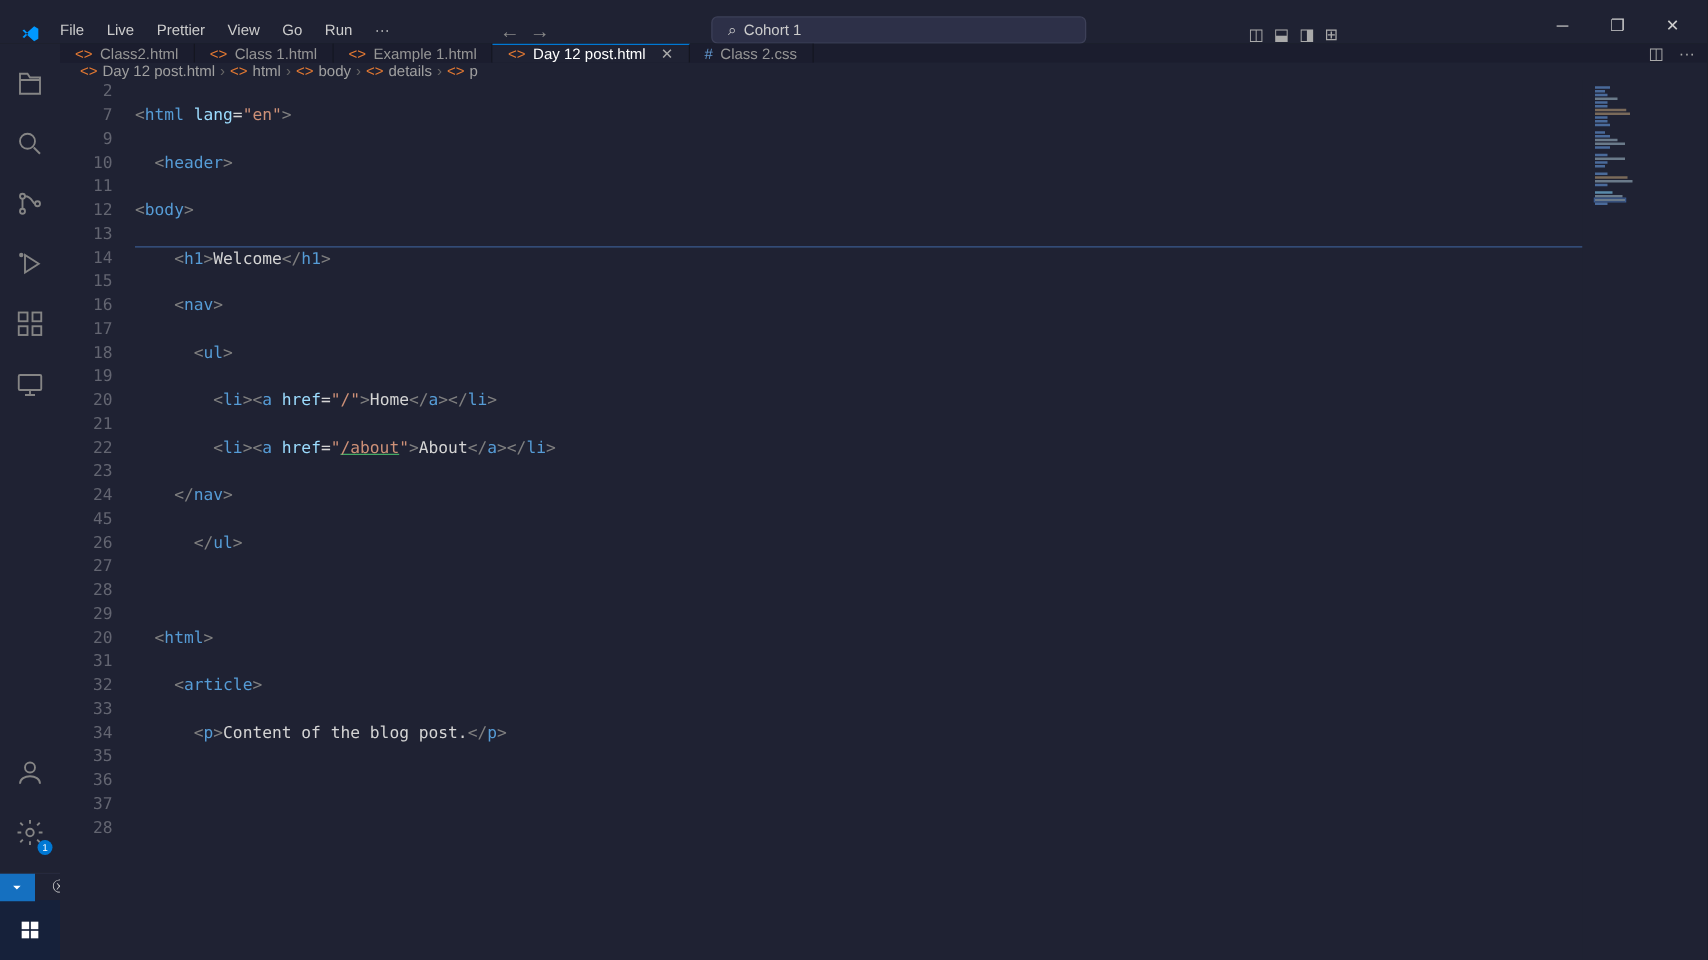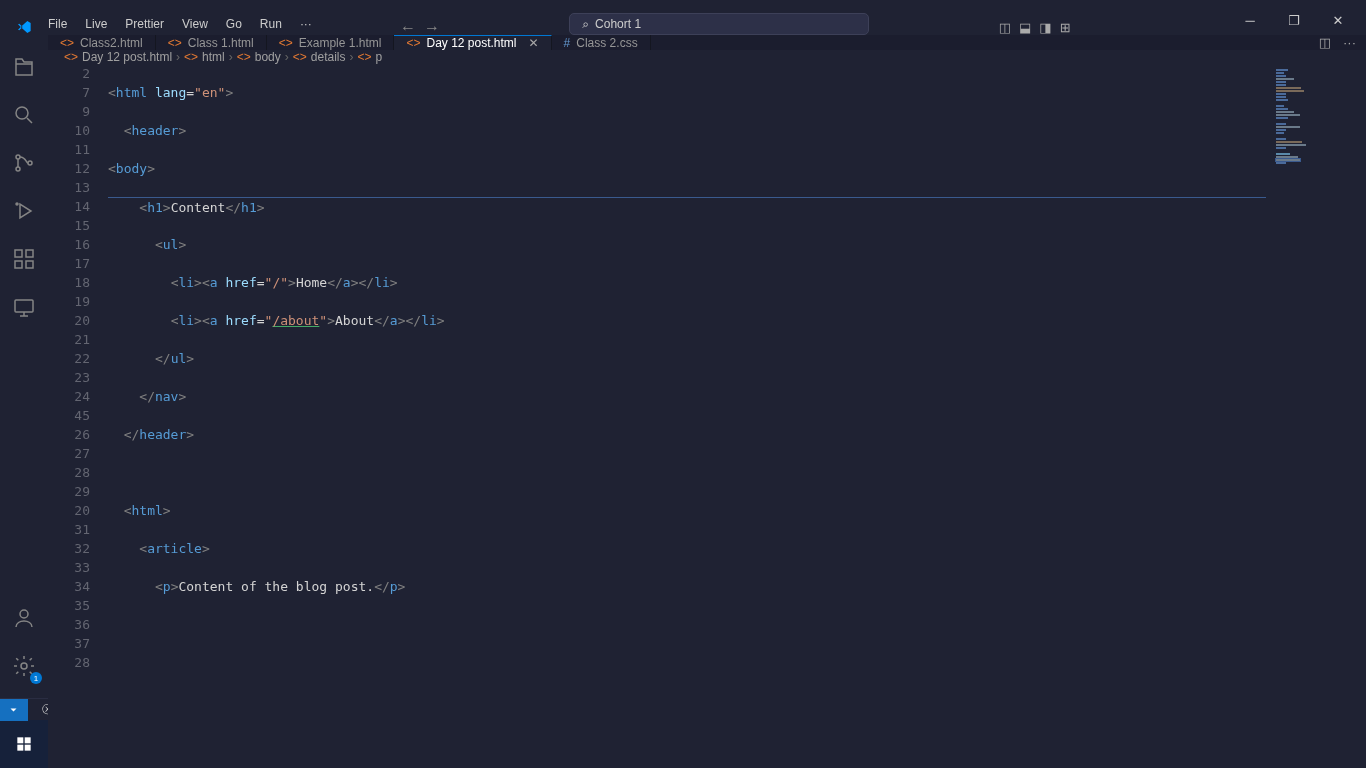--- a/index.html
+++ b/index.html
@@ -316,27 +316,27 @@
           <div>34</div>
           <div>35</div>
           <div>36</div>
           <div>37</div>
           <div>28</div>
       </div>
       <div class="code-area">
 <div class="code-line"><span class="c-brack">&lt;</span><span class="c-tag">html</span> <span class="c-attr">lang</span><span class="c-text">=</span><span class="c-str">"en"</span><span class="c-brack">&gt;</span></div>
 <div class="code-line">  <span class="c-brack">&lt;</span><span class="c-tag">header</span><span class="c-brack">&gt;</span></div>
 <div class="code-line"><span class="c-brack">&lt;</span><span class="c-tag">body</span><span class="c-brack">&gt;</span></div>
-<div class="code-line highlight-top">    <span class="c-brack">&lt;</span><span class="c-tag">h1</span><span class="c-brack">&gt;</span><span class="c-text">Content</span><span class="c-brack">&lt;/</span><span class="c-tag">h1</span><span class="c-brack">&gt;</span></div>
+<div class="code-line highlight-top">    <span class="c-brack">&lt;</span><span class="c-tag">h1</span><span class="c-brack">&gt;</span><span class="c-text">Welcome</span><span class="c-brack">&lt;/</span><span class="c-tag">h1</span><span class="c-brack">&gt;</span></div>
+<div class="code-line">    <span class="c-brack">&lt;</span><span class="c-tag">nav</span><span class="c-brack">&gt;</span></div>
 <div class="code-line">      <span class="c-brack">&lt;</span><span class="c-tag">ul</span><span class="c-brack">&gt;</span></div>
 <div class="code-line">        <span class="c-brack">&lt;</span><span class="c-tag">li</span><span class="c-brack">&gt;&lt;</span><span class="c-tag">a</span> <span class="c-attr">href</span><span class="c-text">=</span><span class="c-str">"/"</span><span class="c-brack">&gt;</span><span class="c-text">Home</span><span class="c-brack">&lt;/</span><span class="c-tag">a</span><span class="c-brack">&gt;&lt;/</span><span class="c-tag">li</span><span class="c-brack">&gt;</span></div>
 <div class="code-line">        <span class="c-brack">&lt;</span><span class="c-tag">li</span><span class="c-brack">&gt;&lt;</span><span class="c-tag">a</span> <span class="c-attr">href</span><span class="c-text">=</span><span class="c-str">"</span><span class="c-link">/about</span><span class="c-str">"</span><span class="c-brack">&gt;</span><span class="c-text">About</span><span class="c-brack">&lt;/</span><span class="c-tag">a</span><span class="c-brack">&gt;&lt;/</span><span class="c-tag">li</span><span class="c-brack">&gt;</span></div>
+<div class="code-line">    <span class="c-brack">&lt;/</span><span class="c-tag">nav</span><span class="c-brack">&gt;</span></div>
 <div class="code-line">      <span class="c-brack">&lt;/</span><span class="c-tag">ul</span><span class="c-brack">&gt;</span></div>
-<div class="code-line">    <span class="c-brack">&lt;/</span><span class="c-tag">nav</span><span class="c-brack">&gt;</span></div>
-<div class="code-line">  <span class="c-brack">&lt;/</span><span class="c-tag">header</span><span class="c-brack">&gt;</span></div>
 <div class="code-line"></div>
 <div class="code-line">  <span class="c-brack">&lt;</span><span class="c-tag">html</span><span class="c-brack">&gt;</span></div>
 <div class="code-line">    <span class="c-brack">&lt;</span><span class="c-tag">article</span><span class="c-brack">&gt;</span></div>
 <div class="code-line">      <span class="c-brack">&lt;</span><span class="c-tag">p</span><span class="c-brack">&gt;</span><span class="c-text">Content of the blog post.</span><span class="c-brack">&lt;/</span><span class="c-tag">p</span><span class="c-brack">&gt;</span></div>
 <div class="code-line"></div>
 <div class="code-line">    </div>
 
 
 
 

